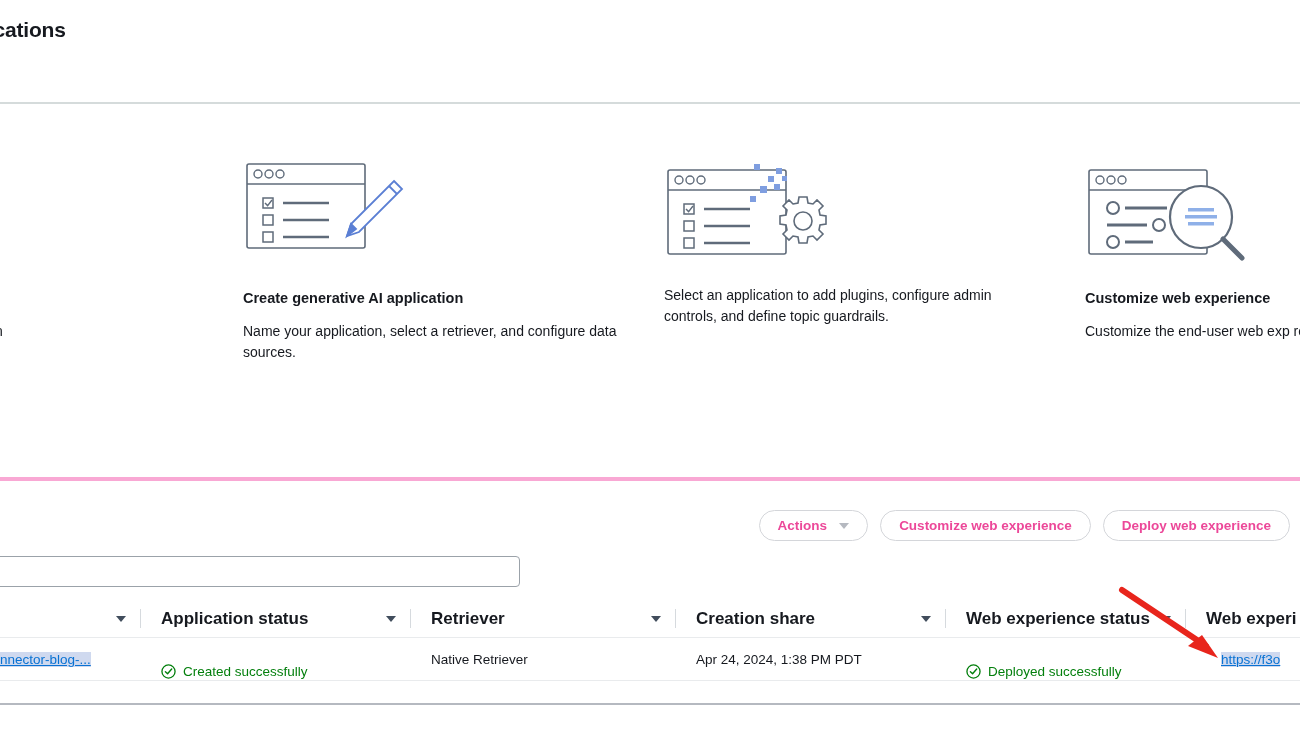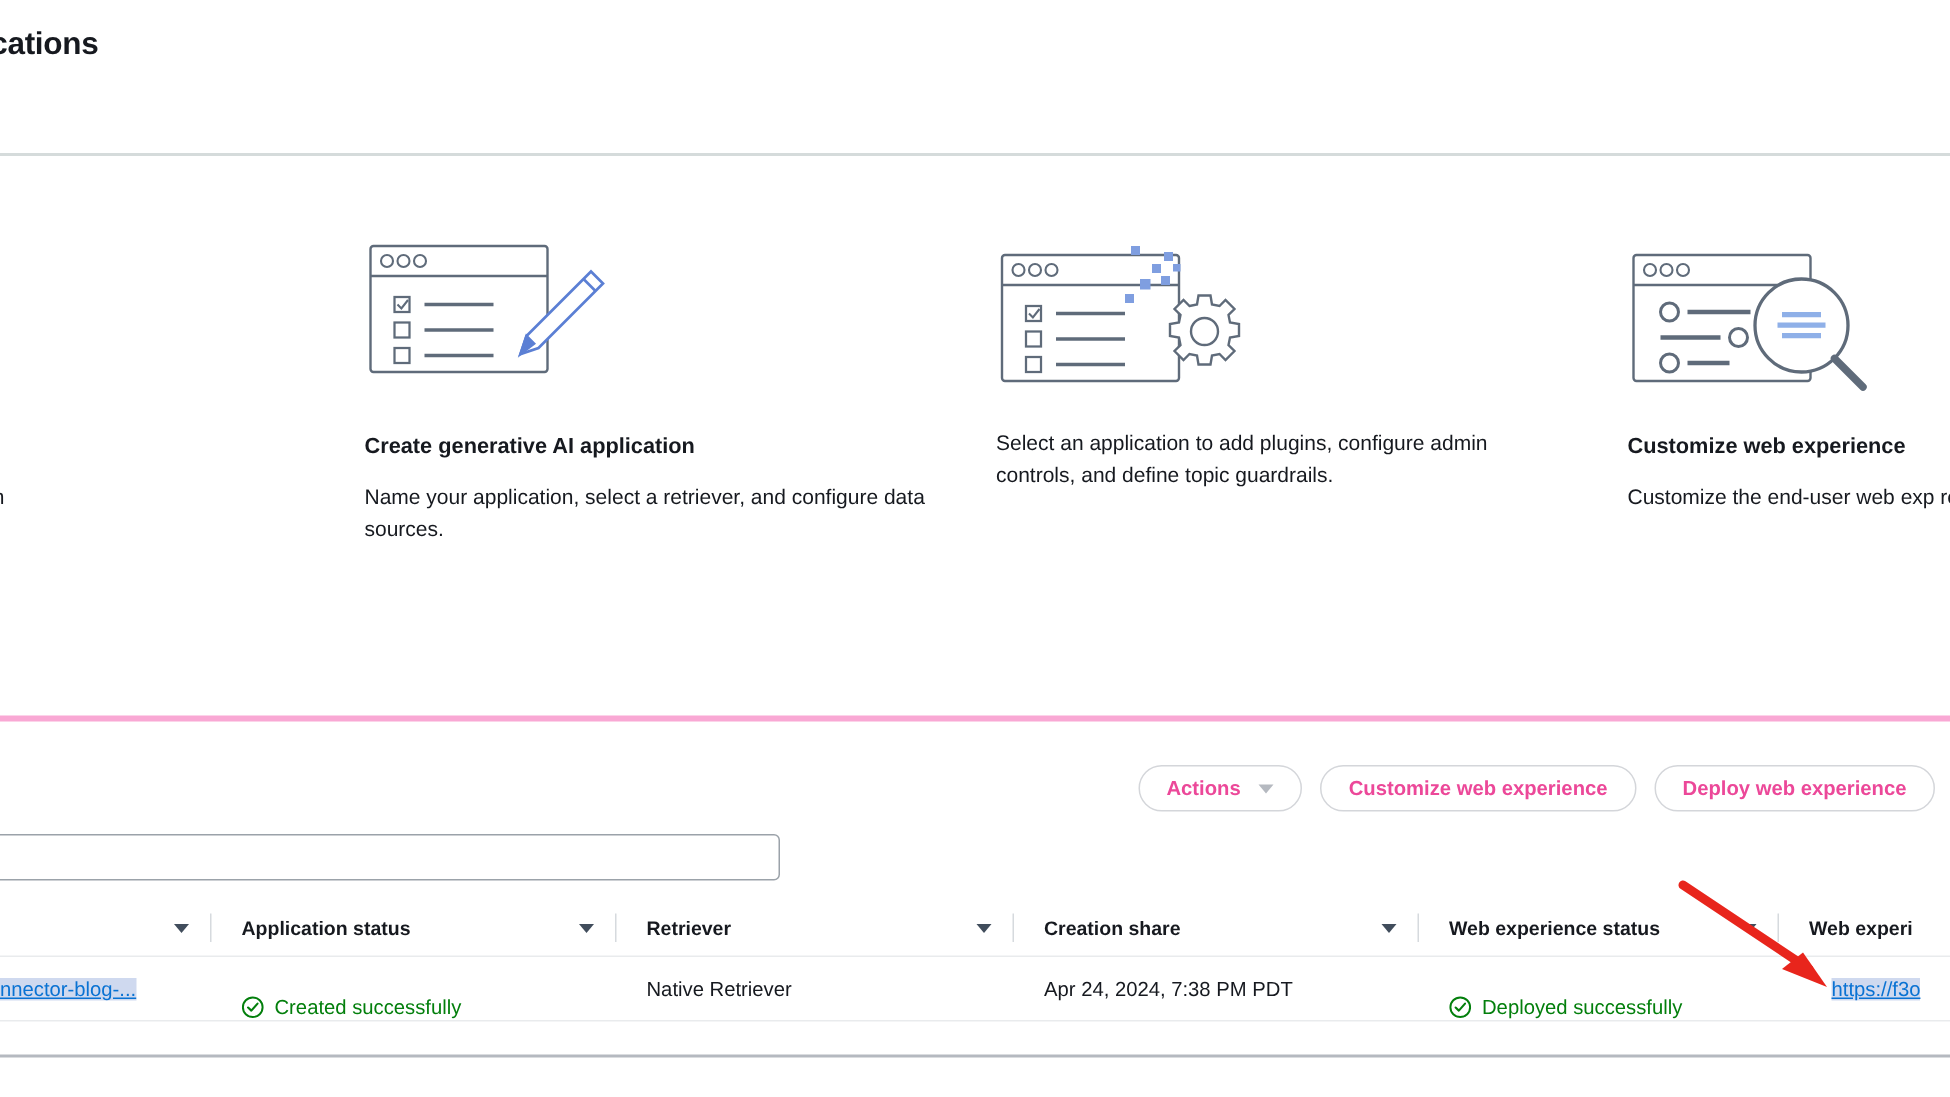--- a/index.html
+++ b/index.html
@@ -161,21 +161,21 @@
   }
   .thead, .trow {
     display: flex;
     align-items: center;
     width: 1300px;
     box-sizing: border-box;
   }
   .thead {
     height: 38px;
     border-bottom: 1px solid #e9ebed;
-    font-size: 13px;
+    font-size: 17px;
     font-weight: bold;
     color: #16191f;
   }
   .trow {
     height: 43px;
     border-bottom: 1px solid #e9ebed;
     font-size: 13.5px;
     color: #16191f;
   }
   .th, .td {
@@ -405,21 +405,21 @@
               <path d="M4.7 8.2 L7 10.4 L11.4 5.4" stroke="#037f0c" stroke-width="1.5" fill="none" stroke-linecap="round" stroke-linejoin="round"></path>
             </svg>
           </span>
           <span>Created successfully</span>
         </span>
       </div>
       <div class="td c-retr">
         <span>Native Retriever</span>
       </div>
       <div class="td c-time">
-        <span>Apr 24, 2024, 7:38 PM PDT</span>
+        <span>Apr 24, 2024, 1:38 PM PDT</span>
       </div>
       <div class="td c-web">
         <span class="status-cell">
           <span class="check-icon">
             <svg width="15" height="15" viewBox="0 0 16 16">
               <circle cx="8" cy="8" r="7" fill="none" stroke="#037f0c" stroke-width="1.4"></circle>
               <path d="M4.7 8.2 L7 10.4 L11.4 5.4" stroke="#037f0c" stroke-width="1.5" fill="none" stroke-linecap="round" stroke-linejoin="round"></path>
             </svg>
           </span>
           <span>Deployed successfully</span>

